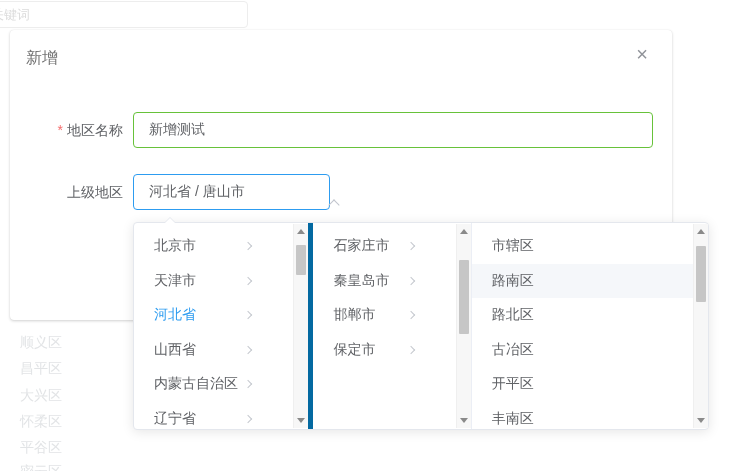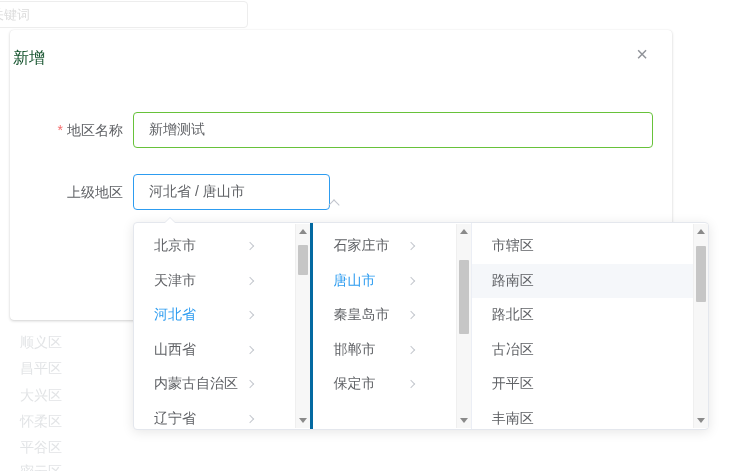--- a/index.html
+++ b/index.html
@@ -24,22 +24,22 @@
     position:absolute; left:20px; height:20px; line-height:20px;
     color:#e2e4e6; font-size:14px; white-space:nowrap;
   }
   
   .modal {
     position:absolute; left:10px; top:30px; width:662px; height:290px;
     background:#fff; border-radius:4px; z-index:10;
     box-shadow:0 1px 3px rgba(0,0,0,0.18), 0 0 1px rgba(0,0,0,0.1);
   }
   .modal-title {
-    position:absolute; left:3px; top:16px;
-    font-size:16px; line-height:24px; color:#14532d;
+    position:absolute; left:16px; top:16px;
+    font-size:16px; line-height:24px; color:#737373;
   }
   .modal-close {
     position:absolute; right:18px; top:12px; width:24px; height:24px;
     font-size:20px; line-height:24px; text-align:center;
     color:#909399; cursor:pointer; user-select:none;
   }
   .form-label {
     position:absolute; left:0; width:113px; text-align:right;
     line-height:36px; font-size:14px; color:#606266; white-space:nowrap;
   }
@@ -66,21 +66,21 @@
     background:#fff; border:1px solid #e4e7ed; border-radius:4px; z-index:30;
     box-shadow:0 2px 12px rgba(0,0,0,0.1); display:flex;
   }
   .dd-arrow, .dd-arrow::after {
     position:absolute; width:0; height:0;
     border:6px solid transparent; border-top:none;
   }
   .dd-arrow { left:30px; top:-6px; border-bottom-color:#e4e7ed; }
   .dd-arrow::after { content:""; left:-6px; top:1px; border-bottom-color:#fff; }
   .dd-col { position:relative; height:100%; padding:6px 0; overflow:hidden; }
-  .col-1 { width:180px; border-right:3px solid #0369a1; }
+  .col-1 { width:180px; border-right:5px solid #0369a1; }
   .col-2 { width:159px; border-right:1px solid #ebeef5; }
   .col-3 { width:237px; }
   .dd-item {
     position:relative; height:34.5px; display:flex; align-items:center;
     padding:0 42px 0 20px; color:#606266; cursor:pointer;
     width:calc(100% - 15px); white-space:nowrap;
   }
   .dd-item.active { color:#2d9cf0; }
   .dd-item.hover  { background:#f5f7fa; }
   .dd-item .lbl { flex:1; overflow:hidden; }
@@ -190,24 +190,20 @@
       <div class="sb-btn down"></div>
     </div>
   </div>
 
   <div class="dd-col col-2">
 
     <div class="dd-item">
         <span class="lbl">石家庄市</span>
         <span class="chev"></span>
       </div>
-      <div class="dd-item active">
-        <span class="lbl">唐山市</span>
-        <span class="chev"></span>
-      </div>
       <div class="dd-item">
         <span class="lbl">秦皇岛市</span>
         <span class="chev"></span>
       </div>
       <div class="dd-item">
         <span class="lbl">邯郸市</span>
         <span class="chev"></span>
       </div>
       <div class="dd-item">
         <span class="lbl">保定市</span>

